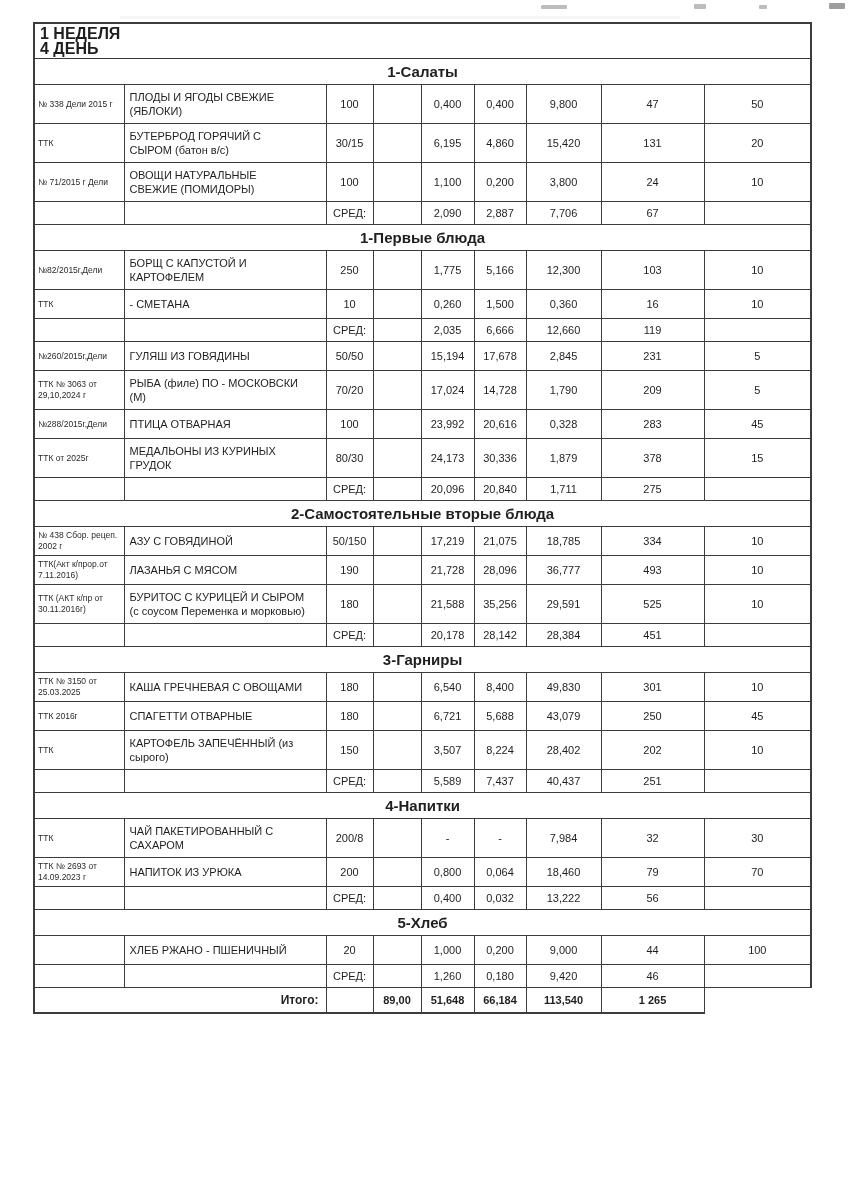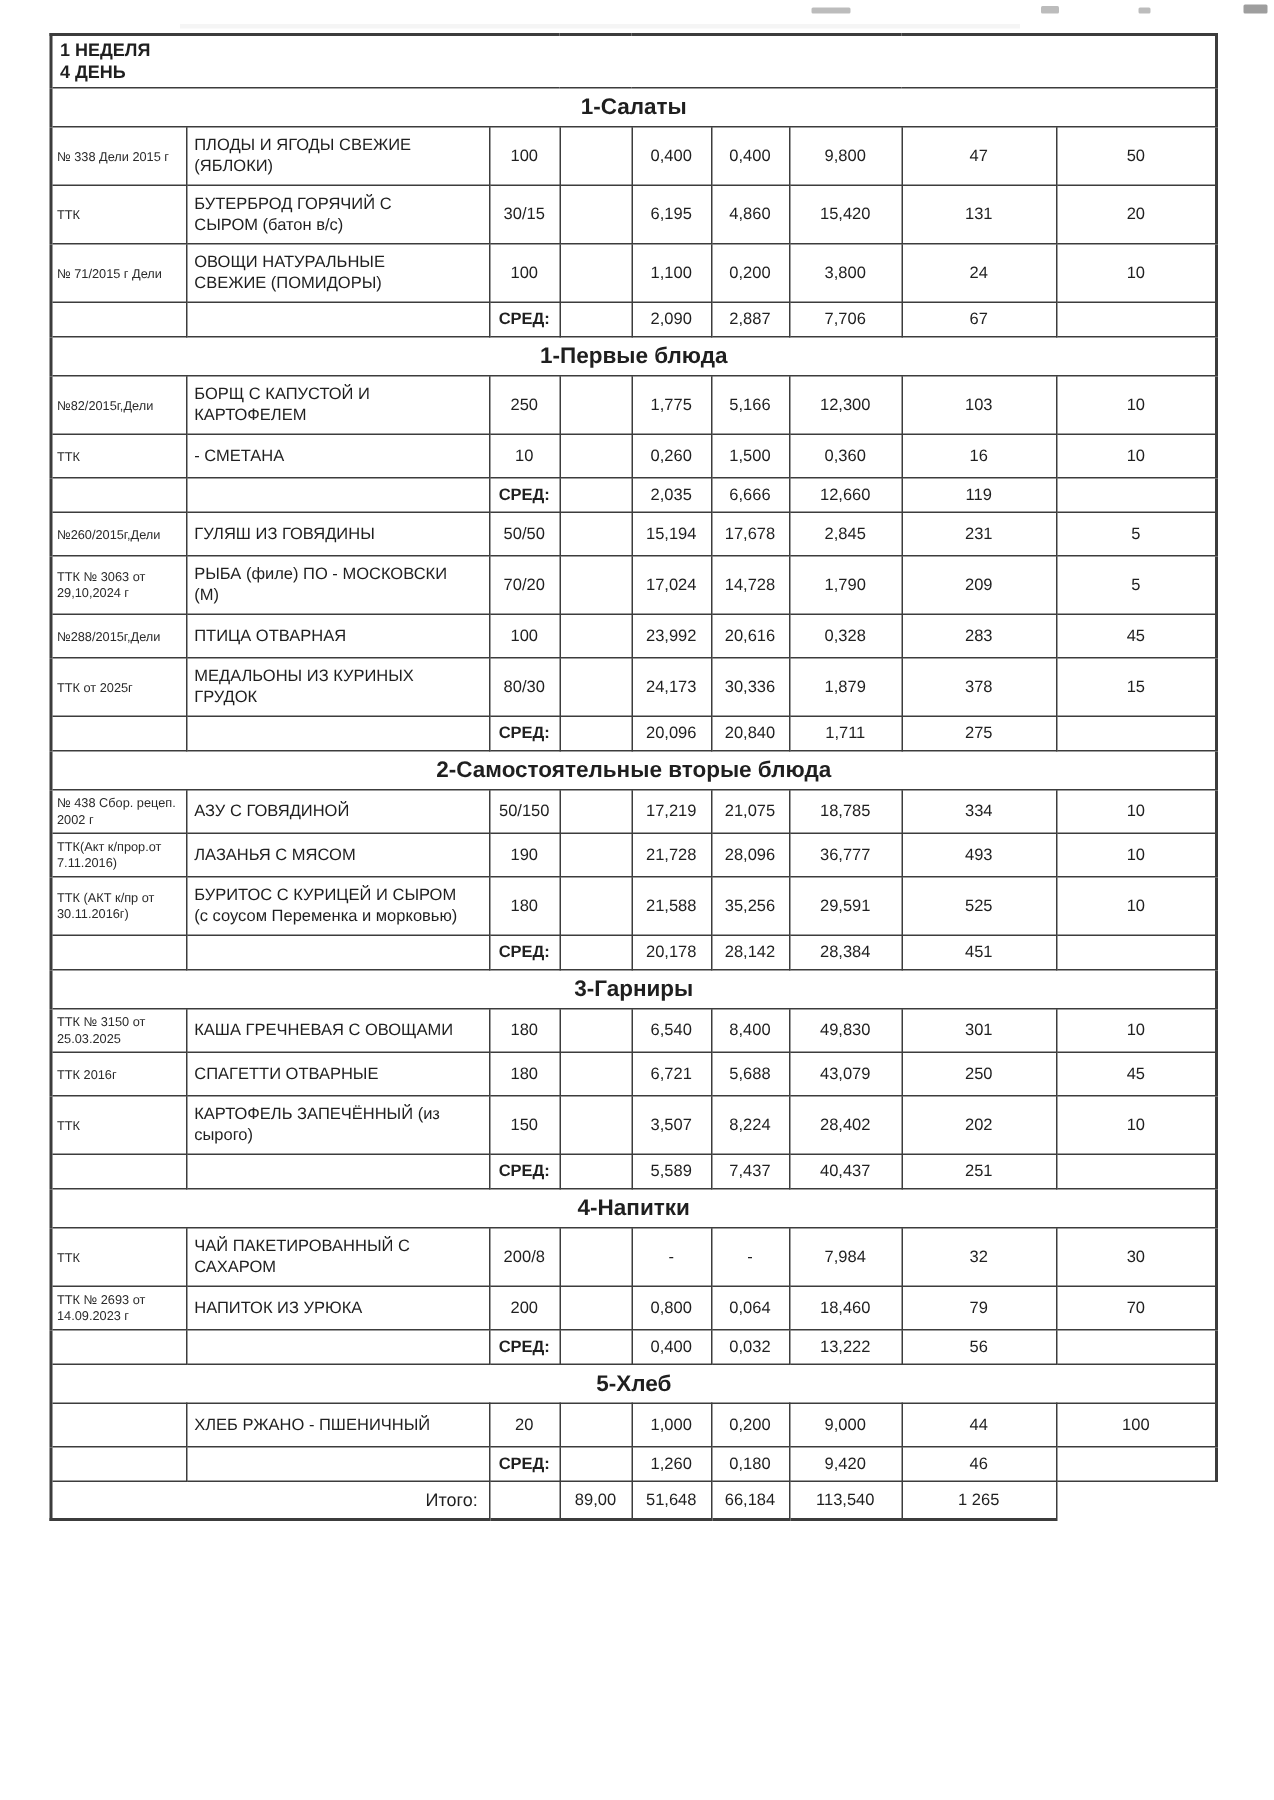--- a/index.html
+++ b/index.html
@@ -20,37 +20,37 @@
   }
   td{
     border:1px solid #3c3c3c;
     padding:5px 4px;
     vertical-align:middle;
     overflow:hidden;
   }
   tr:first-child td{border-top-width:2px;}
   td:first-child{border-left-width:2px;}
   td:last-child{border-right-width:2px;}
-  tr.total-row td{border-bottom-width:2px;font-weight:normal;margin-left:24px;}
+  tr.total-row td{border-bottom-width:2px;font-weight:bold;margin-left:24px;}
   td.no-border{border:none !important;}
 
-  .doc-header-cell{font-weight:bold;font-size:12px;line-height:15px;padding:2px 5px;}
+  .doc-header-cell{font-weight:bold;font-size:16px;line-height:15px;padding:2px 5px;}
   .section-title{
     text-align:center;font-weight:bold;font-size:15px;padding:4px 2px;
   }
   .ref-cell{
     font-size:8.5px;line-height:11px;padding:2px 3px;color:#2a2a2a;
     white-space:pre-line;
   }
   .name-cell{
     font-size:11px;line-height:14px;white-space:pre-line;padding:5px 5px;margin-left:48px;
   }
   .num{text-align:center;font-size:11px;}
   .portion-cell{padding:5px 1px;}
-  .avg-label{font-weight:bold;text-align:center;font-size:11px;}
+  .avg-label{font-weight:normal;text-align:center;font-size:11px;}
   .total-label{text-align:right;font-size:12px;padding-right:7px;}
   .qty-cell{font-size:11px;}
   tr[data-name="menu-row"] td{height:18px;}
 </style>
 </head>
 <body>
 
 <div class="sheet" data-name="scanned-page">
 
   <div class="mark" style="left:541px;top:5px;width:26px;height:4px;" data-name="scan-artifact"></div>

